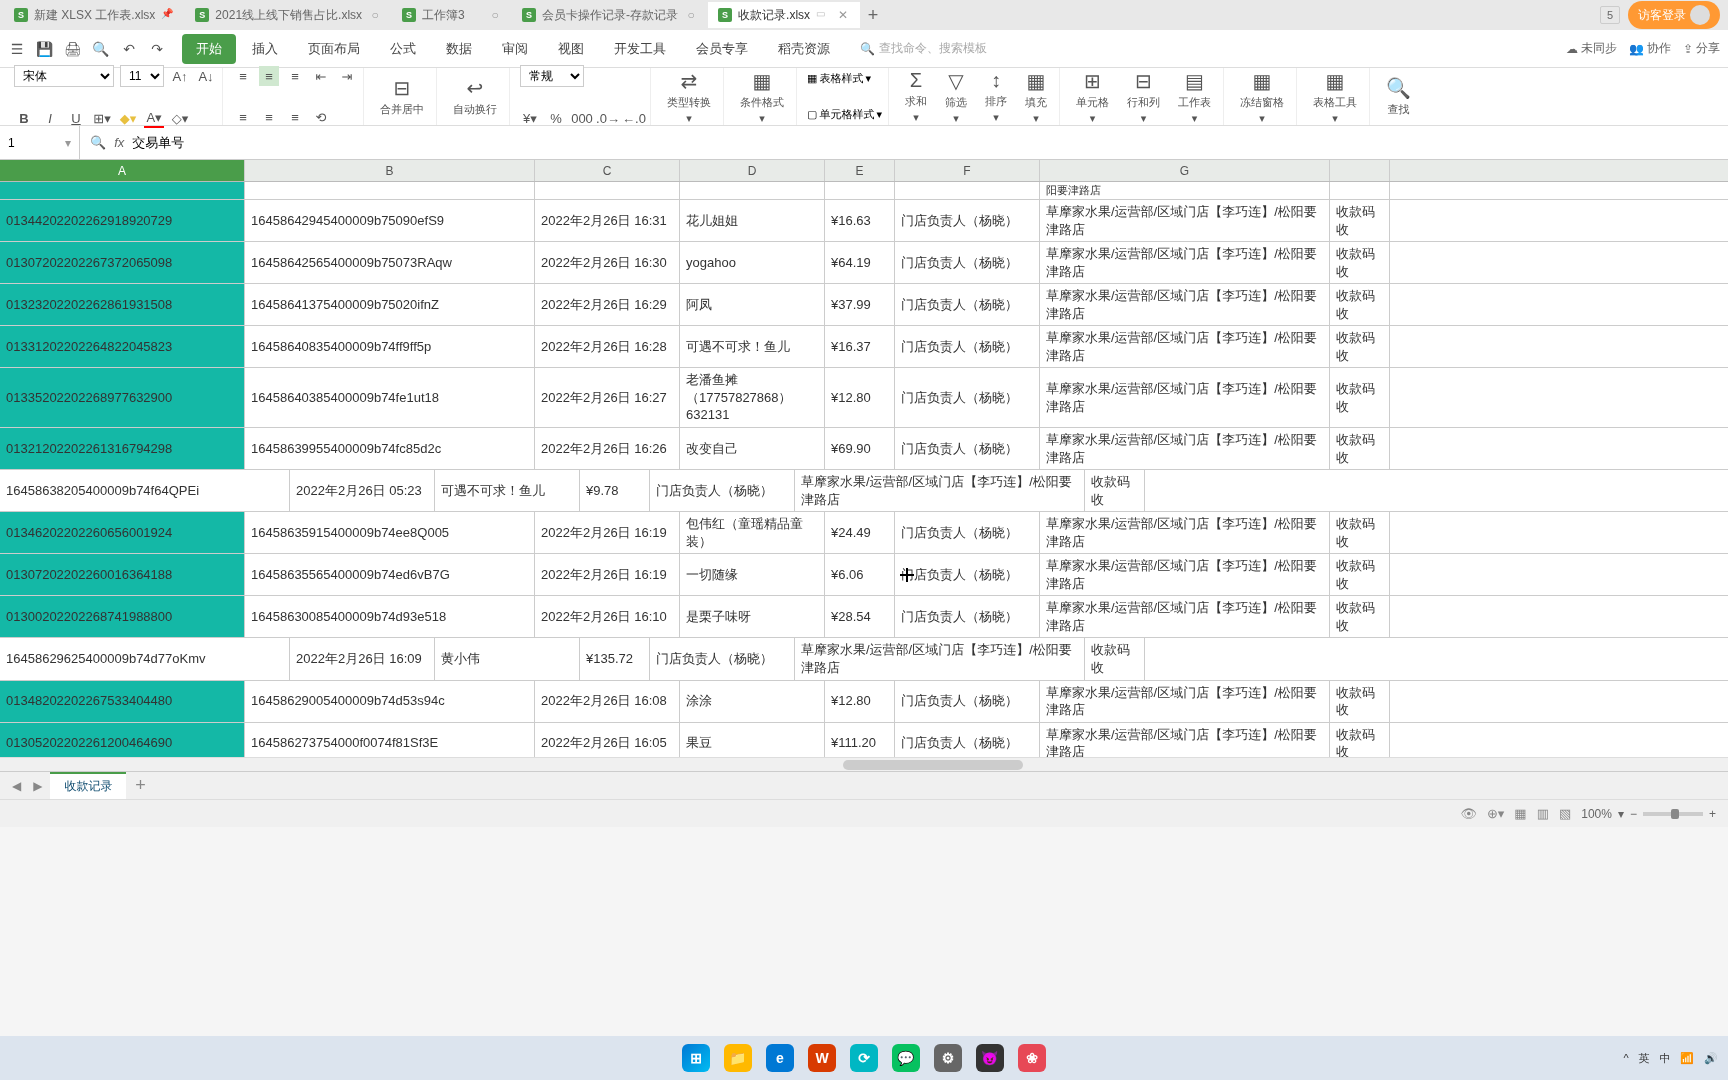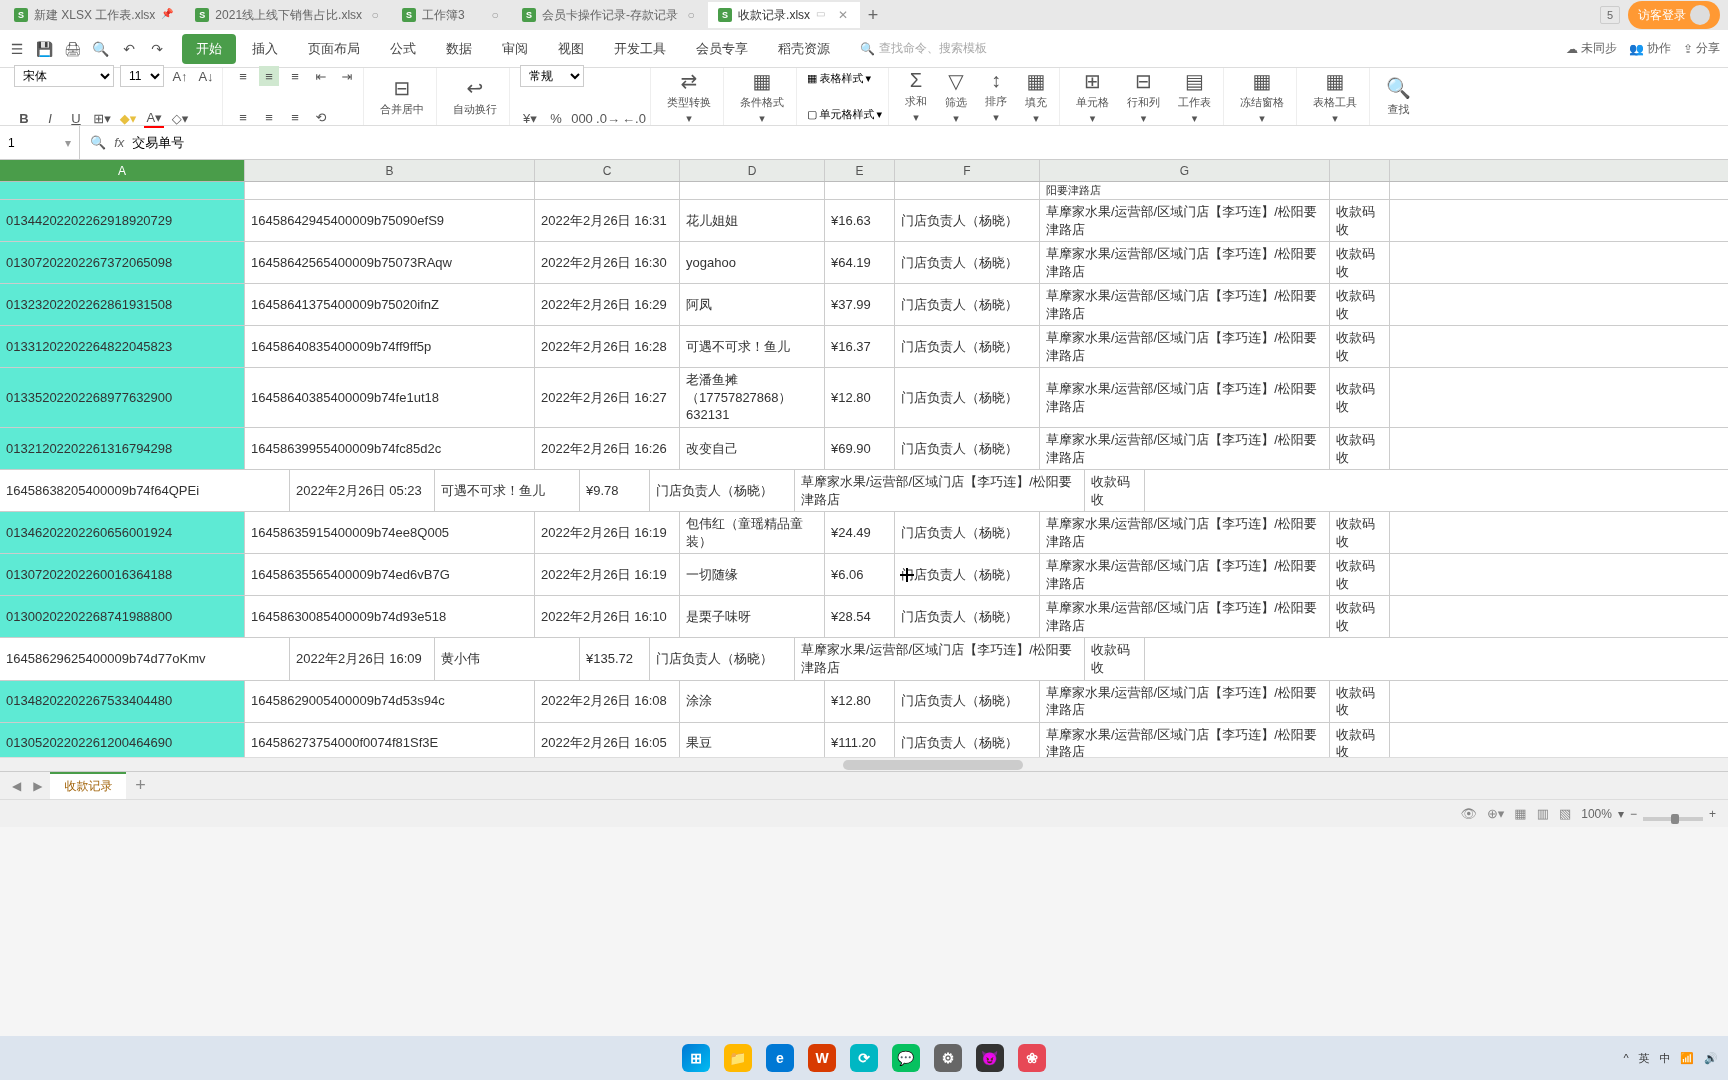--- a/index.html
+++ b/index.html
@@ -37,32 +37,32 @@
 .cell-ref{width:80px;border-right:1px solid #ccc;height:100%;display:flex;align-items:center;padding:0 8px;font-size:12px}
 .fx-area{display:flex;align-items:center;gap:8px;padding:0 10px;font-size:13px;flex:1}
 .fx-icon{font-style:italic;color:#666}
 .sheet{position:relative;background:#fff}
 .col-headers{height:22px;background:#e8ebe8;display:flex;border-bottom:1px solid #bbb}
 .col-header{border-right:1px solid #ccc;display:flex;align-items:center;justify-content:center;font-size:12px;color:#555;background:#e8ebe8}
 .col-header.selected{background:#4a9d4a;color:#fff}
 .grid-body{height:575px;overflow:hidden}
 .grid-row{display:flex;border-bottom:1px solid #ccc;min-height:29px}
 .cell{border-right:1px solid #ccc;padding:3px 6px;font-size:13px;color:#333;display:flex;align-items:center;overflow:hidden;white-space:normal;line-height:1.35}
-.cell.col-a{background:#5eead4}
+.cell.col-a{background:#14b8a6}
 .partial-row{height:18px;border-bottom:1px solid #ccc;display:flex}
 .partial-row .cell{font-size:11px;white-space:nowrap}
 .sheet-tabs{height:28px;background:#f0f0f0;display:flex;align-items:center;border-top:1px solid #ccc;padding:0 8px;gap:4px}
 .sheet-nav{color:#888;font-size:12px;cursor:pointer;padding:0 4px}
-.sheet-tab{padding:4px 14px;font-size:12px;background:#fff;color:#a16207;border-top:2px solid #4a9d4a;cursor:pointer}
+.sheet-tab{padding:4px 14px;font-size:12px;background:#fff;color:#0c4a6e;border-top:2px solid #4a9d4a;cursor:pointer}
 .sheet-add{width:20px;height:20px;display:flex;align-items:center;justify-content:center;color:#888;font-size:18px;cursor:pointer}
 .hscroll{height:14px;background:#f0f0f0;border-top:1px solid #ddd;position:relative}
 .hscroll-thumb{position:absolute;left:843px;top:2px;height:10px;width:180px;background:#ccc;border-radius:5px}
 .status-bar{height:28px;background:#f0f0f0;display:flex;align-items:center;justify-content:flex-end;gap:10px;padding:0 12px;font-size:12px;color:#666;border-top:1px solid #ddd}
 .status-icon{cursor:pointer;color:#888;font-size:13px}
-.zoom-area{display:flex;align-items:flex-end;gap:6px}
+.zoom-area{display:flex;align-items:center;gap:6px}
 .taskbar{position:absolute;bottom:0;left:0;right:0;height:44px;background:#dce4ee;display:flex;align-items:center;justify-content:center;gap:6px}
 .taskbar-icon{width:36px;height:36px;border-radius:6px;display:flex;align-items:center;justify-content:center;font-size:18px;cursor:pointer}
 .tb-ico{width:28px;height:28px;border-radius:6px;display:flex;align-items:center;justify-content:center;color:#fff;font-weight:bold;font-size:14px}
 .taskbar-right{position:absolute;right:10px;display:flex;align-items:center;gap:10px;font-size:11px;color:#333}
 .cursor-cross{position:absolute;left:900px;top:568px;width:14px;height:14px;pointer-events:none}
 .cursor-cross::before,.cursor-cross::after{content:'';position:absolute;background:#000}
 .cursor-cross::before{left:6px;top:0;width:2px;height:14px}
 .cursor-cross::after{top:6px;left:0;height:2px;width:14px}
 .wA{width:245px}.wB{width:290px}.wC{width:145px}.wD{width:145px}.wE{width:70px}.wF{width:145px}.wG{width:290px}.wH{width:60px}
 </style>

